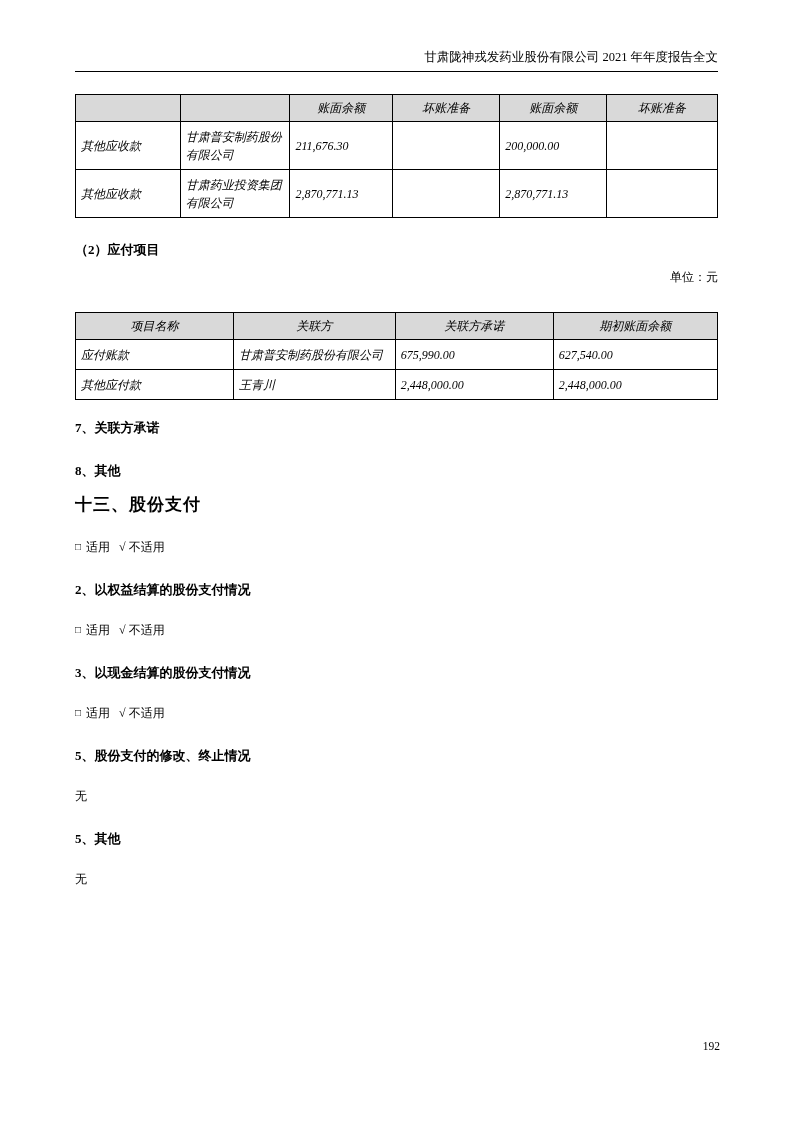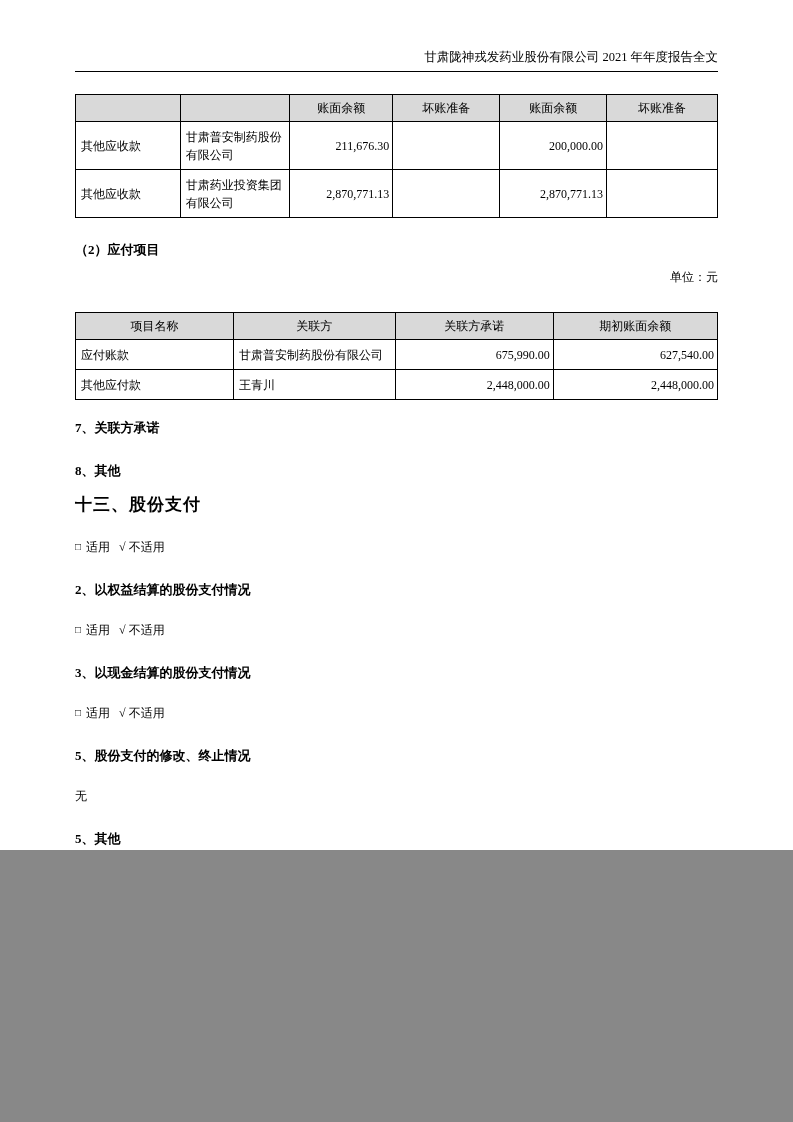--- a/index.html
+++ b/index.html
@@ -1,18 +1,18 @@
 <!DOCTYPE html>
 <html><head>
 <meta charset="utf-8">
 <style>
   * { margin: 0; padding: 0; box-sizing: border-box; }
   html, body { background: #888; }
   .page {
-    width: 793px; height: 850px;
+    width: 793px; height: 1122px;
     background: #fff;
     position: relative;
     margin: 0 auto;
     font-family: "Liberation Serif", "DejaVu Serif", serif;
     color: #000;
     overflow: hidden;
   }
   .content { padding: 49px 75px 0 75px; }
 
   .doc-header {
@@ -30,24 +30,25 @@
     border: 1.5px solid #000;
   }
   .tbl th, .tbl td {
     border: 1px solid #000;
     font-size: 12px;
     font-weight: normal;
     padding: 1px 5px;
     vertical-align: middle;
     line-height: 18px;
     overflow: hidden;
+    font-style: italic;
   }
   .tbl thead th { background: #d9d9d9; text-align: center; }
   .al { text-align: left; }
-  .ar { text-align: right; padding-right: 3px !important; }
+  .ar { padding-right: 3px !important; }
 
   .tbl-receivables { margin-top: 22px; }
   .tbl-receivables thead tr { height: 27px; }
   .tbl-receivables tbody tr { height: 48px; }
 
   .sub-heading {
     font-size: 13px;
     font-weight: bold;
     line-height: 16px;
     margin-top: 24px;

